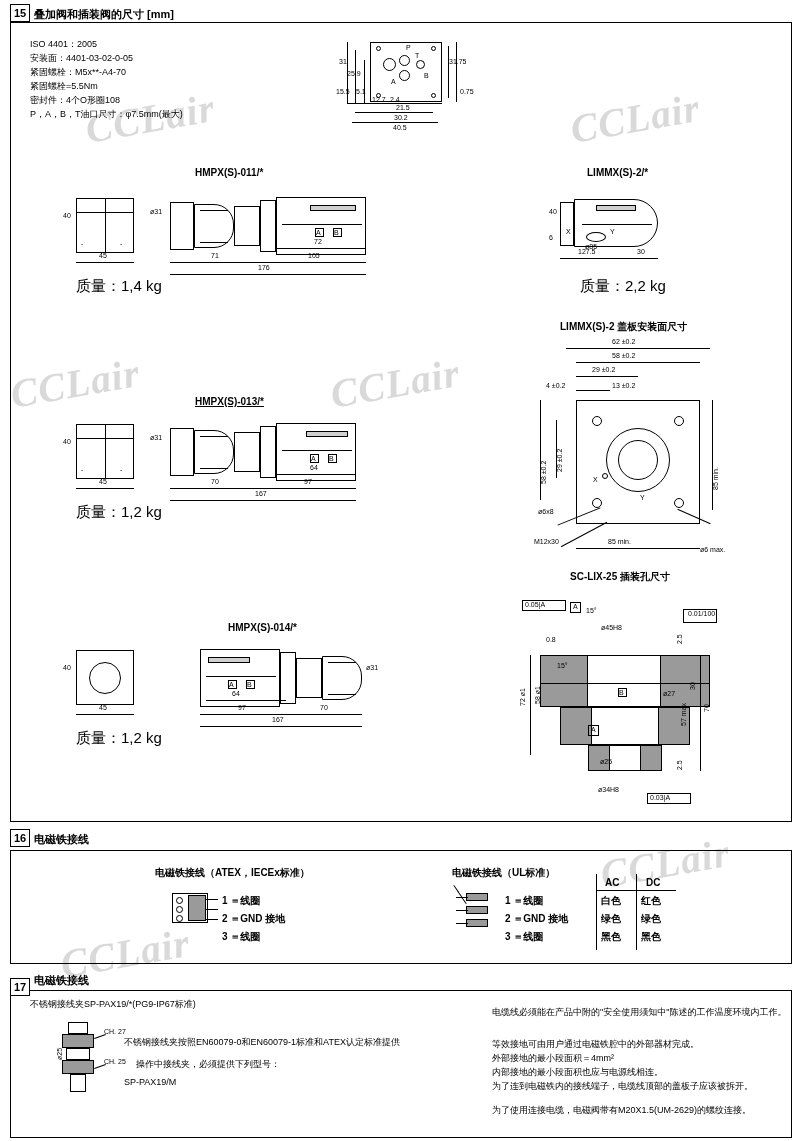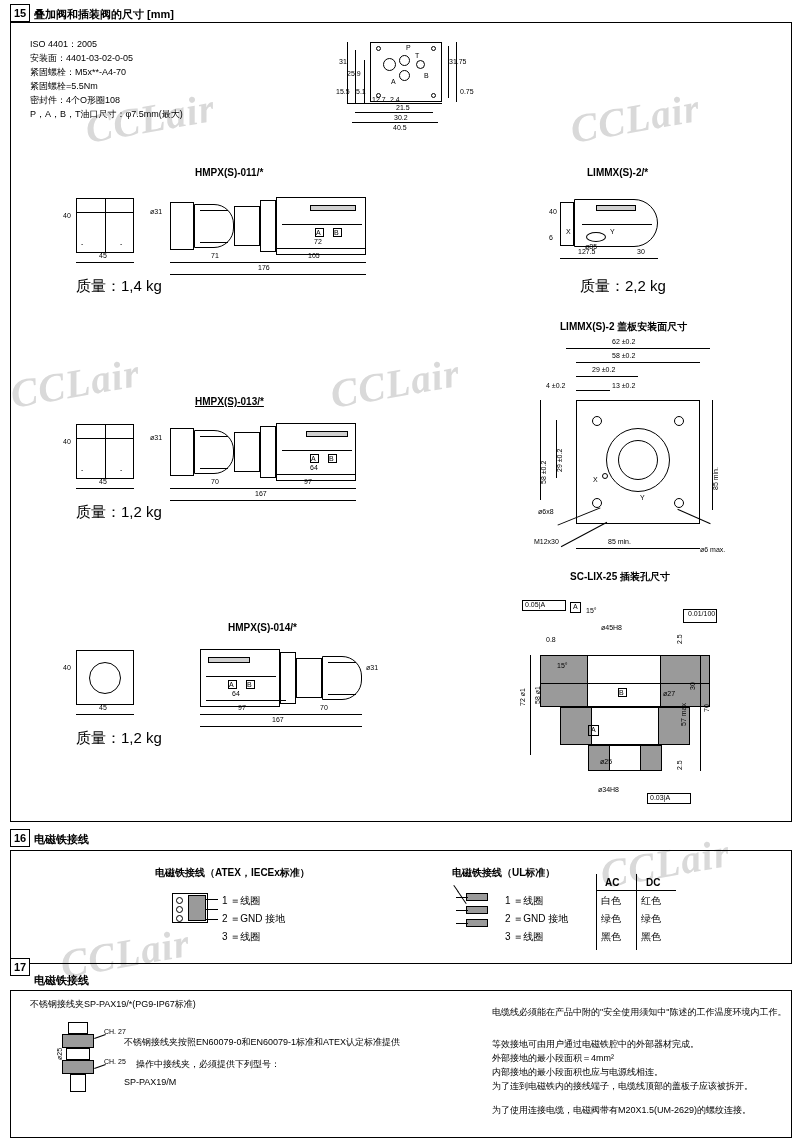--- a/index.html
+++ b/index.html
@@ -10,21 +10,21 @@
   .wm{position:absolute;font-family:"Liberation Serif","DejaVu Serif",serif;font-style:italic;font-weight:bold;color:#d9d9d9;font-size:40px;letter-spacing:1px;transform:rotate(-10deg);user-select:none;pointer-events:none;z-index:0;}
 
   
   .sec-num{position:absolute;border:1px solid #000;width:18px;height:16px;display:flex;align-items:center;justify-content:center;font-size:11px;font-weight:bold;background:#fff;z-index:3;}
   .sec-title{position:absolute;font-size:11px;font-weight:bold;z-index:3;}
 
   .panel{position:absolute;border:1px solid #000;background:transparent;z-index:2;}
 
   .txt{position:absolute;z-index:4;white-space:pre;}
   .s9{font-size:9px;}
-  .s10{font-size:10px;}
+  .s10{font-size:10px;font-weight:bold;}
   .b{font-weight:bold;}
 
   
   .ln{position:absolute;background:#000;z-index:4;}
   .hl{height:1px;}
   .vl{width:1px;}
   .box{position:absolute;border:1px solid #000;z-index:4;box-sizing:border-box;}
   .boxf{position:absolute;border:1px solid #000;background:#fff;z-index:4;box-sizing:border-box;}
   .grey{background:#9a9a9a;}
   .lgrey{background:#d0d0d0;}
@@ -325,21 +325,21 @@
   <div class="ln hl" style="left:596px;top:890px;width:80px;"></div>
   <div class="txt s10 b" style="left:605px;top:877px;">AC</div>
   <div class="txt s10 b" style="left:646px;top:877px;">DC</div>
   <div class="txt s10" style="left:601px;top:894px;">白色</div>
   <div class="txt s10" style="left:641px;top:894px;">红色</div>
   <div class="txt s10" style="left:601px;top:912px;">绿色</div>
   <div class="txt s10" style="left:641px;top:912px;">绿色</div>
   <div class="txt s10" style="left:601px;top:930px;">黑色</div>
   <div class="txt s10" style="left:641px;top:930px;">黑色</div>
 
-  <div class="sec-num" style="left:10px;top:958px;">17</div>
+  <div class="sec-num" style="left:10px;top:978px;">17</div>
   <div class="sec-title" style="left:34px;top:973px;">电磁铁接线</div>
   <div class="panel" style="left:10px;top:990px;width:780px;height:146px;"></div>
 
   <div class="txt s9" style="left:30px;top:998px;">不锈钢接线夹SP-PAX19/*(PG9-IP67标准)</div>
 
   <div class="box" style="left:68px;top:1022px;width:20px;height:12px;"></div>
   <div class="box grey" style="left:62px;top:1034px;width:32px;height:14px;"></div>
   <div class="box" style="left:66px;top:1048px;width:24px;height:12px;"></div>
   <div class="box grey" style="left:62px;top:1060px;width:32px;height:14px;"></div>
   <div class="box" style="left:70px;top:1074px;width:16px;height:18px;"></div>

